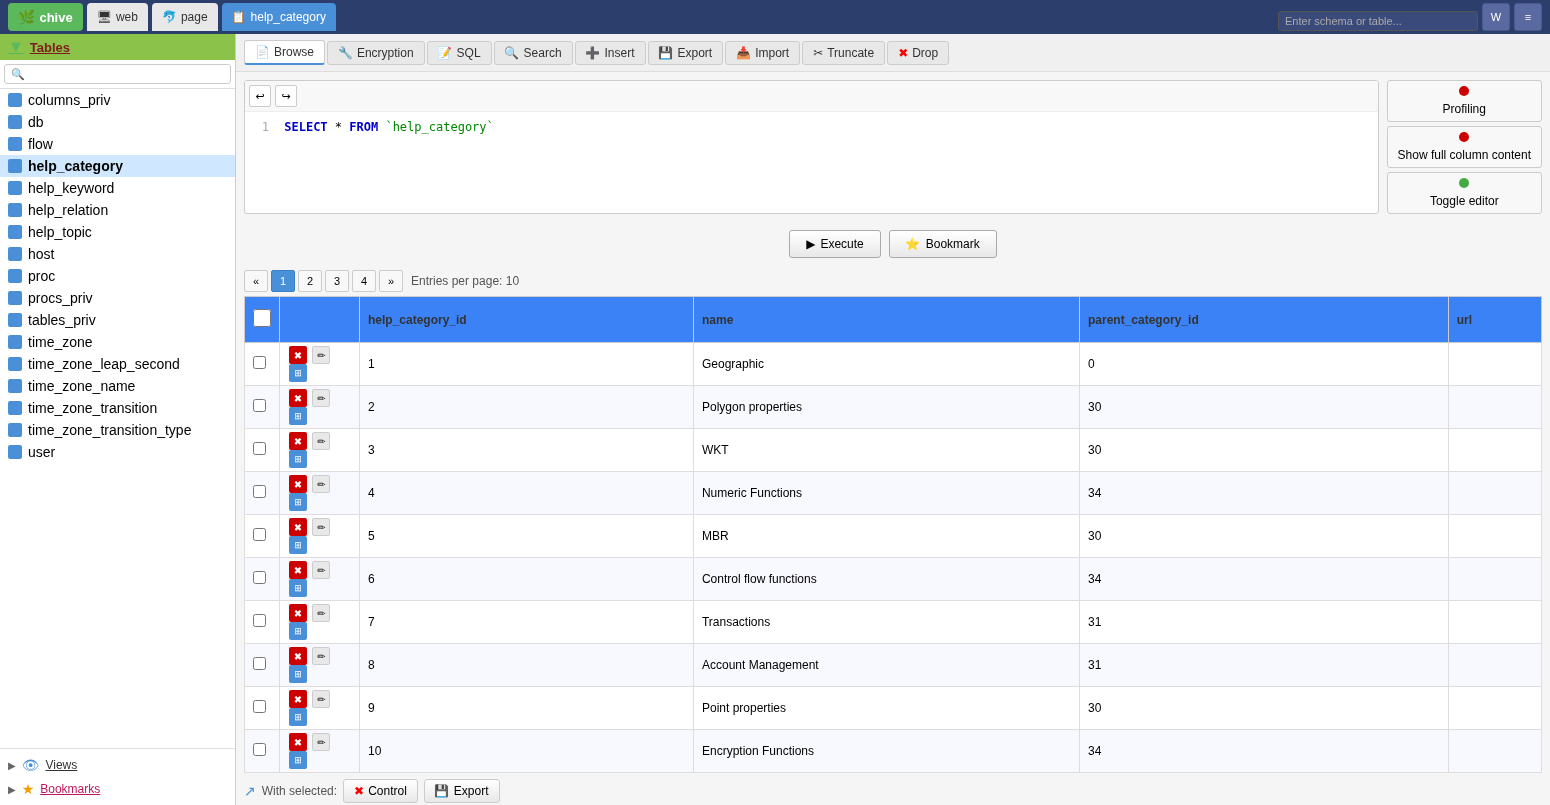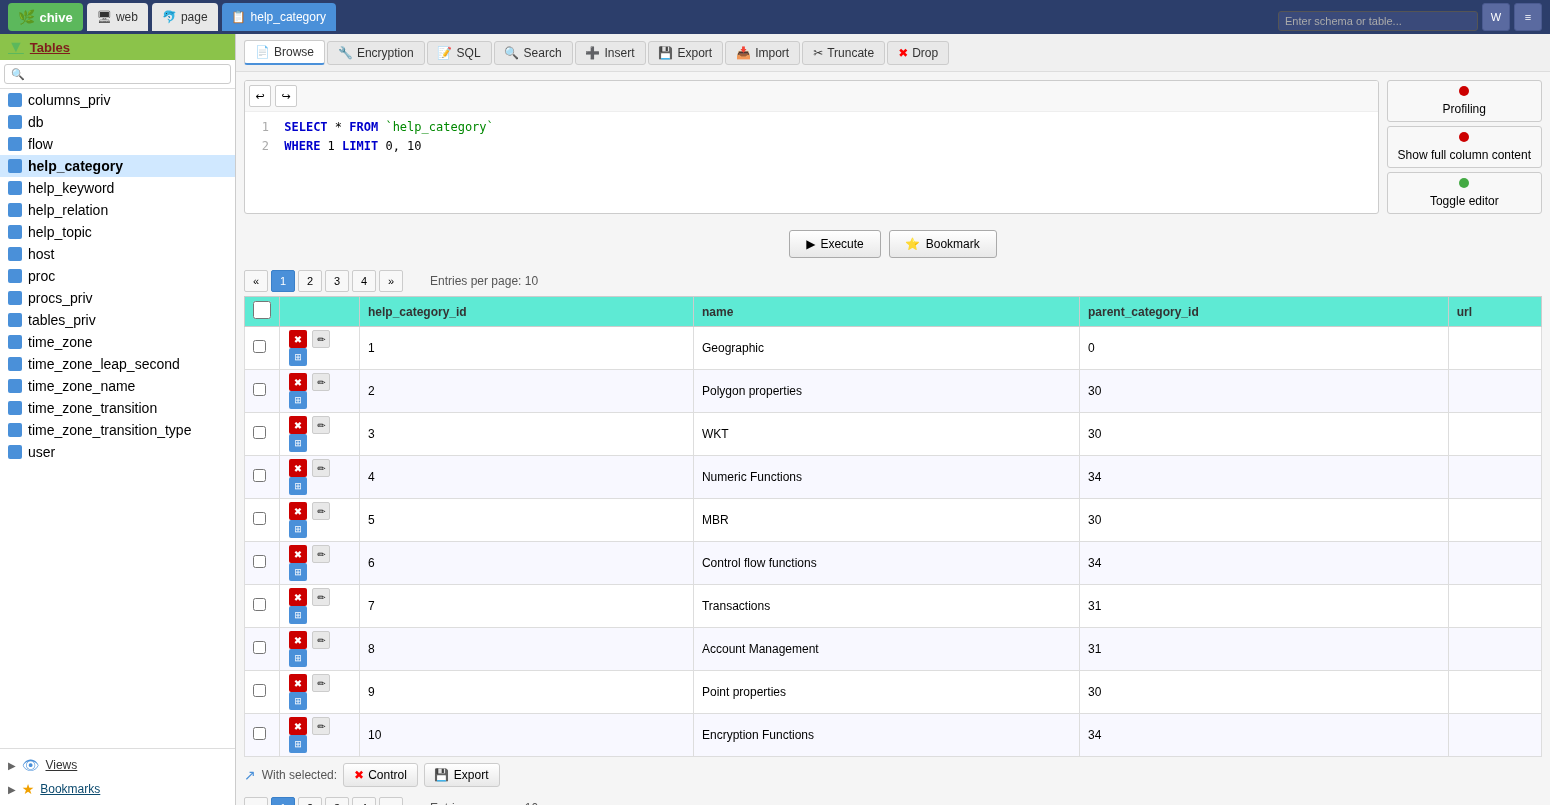--- a/index.html
+++ b/index.html
@@ -57,26 +57,26 @@
     .dot-green { background: #44aa44; }
 
     
     .execute-area { display: flex; justify-content: center; gap: 8px; padding: 8px; }
     .exec-btn { display: flex; align-items: center; gap: 5px; padding: 6px 16px; border: 1px solid #aaa; border-radius: 3px; cursor: pointer; font-size: 12px; background: linear-gradient(#fff, #e8e8e8); }
 
     
     .pagination { display: flex; align-items: center; gap: 3px; padding: 4px 8px; }
     .page-btn { width: 24px; height: 22px; border: 1px solid #ccc; background: #f8f8f8; border-radius: 2px; cursor: pointer; font-size: 11px; display: flex; align-items: center; justify-content: center; }
     .page-btn.active-page { background: #4a90d9; color: white; border-color: #3a80c9; }
-    .entries-label { margin-left: 24px; font-size: 12px; color: #555; }
+    .entries-label { margin-left: 5px; font-size: 12px; color: #555; }
 
     
     .data-table-wrap { padding: 0 8px; }
     .data-table { width: 100%; border-collapse: collapse; background: white; border: 1px solid #ccc; }
-    .data-table th { background: #5eead4; border: 1px solid #ccc; padding: 4px 8px; text-align: left; font-size: 12px; font-weight: bold; color: #333; }
+    .data-table th { background: #3b82f6; border: 1px solid #ccc; padding: 12px 8px; text-align: left; font-size: 12px; font-weight: bold; color: #333; }
     .data-table td { border: 1px solid #ddd; padding: 3px 8px; font-size: 12px; }
     .data-table tr:nth-child(even) { background: #f8f8ff; }
     .check-col { width: 20px; }
     .action-col { width: 80px; }
     .row-action { display: inline-flex; align-items: center; justify-content: center; width: 18px; height: 18px; border-radius: 2px; cursor: pointer; margin: 0 1px; }
     .del-btn { background: #cc0000; color: white; font-size: 10px; }
     .edit-btn { background: #e8e8e8; border: 1px solid #ccc; font-size: 10px; }
     .copy-btn { background: #4a90d9; color: white; font-size: 9px; }
     .table-header-check { width: 18px; height: 18px; cursor: pointer; }
 
@@ -197,21 +197,21 @@
     </div>
     <div class="sidebar-footer">
       <div class="sidebar-section">
         <span class="arrow">▶</span>
         <span style="color:#4a90d9; font-size:14px;">👁</span>
         <span style="text-decoration:underline; color:#333;">Views</span>
       </div>
       <div class="sidebar-section">
         <span class="arrow">▶</span>
         <span style="color:#f0a000; font-size:14px;">★</span>
-        <span style="text-decoration:underline; color:#0c4a6e;">Bookmarks</span>
+        <span style="text-decoration:underline; color:#be185d;">Bookmarks</span>
       </div>
     </div>
   </div>
 
   <div id="content">
 
     <div class="action-bar">
       <button class="action-btn active">
         <span>📄</span>
         <span>Browse</span>
@@ -256,28 +256,20 @@
           <button class="sql-toolbar-btn">↩</button>
           <button class="sql-toolbar-btn">↪</button>
         </div>
         <div class="sql-content">
           <div>
             <span class="line-num">1</span>
             <span class="kw">SELECT</span>
             <span> * </span>
             <span class="kw">FROM</span>
             <span class="tbl"> `help_category`</span>
-          </div>
-          <div>
-            <span class="line-num">2</span>
-            <span>       </span>
-            <span class="kw">WHERE</span>
-            <span> 1 </span>
-            <span class="kw">LIMIT</span>
-            <span> 0, 10</span>
           </div>
         </div>
       </div>
       <div class="sql-side">
         <button class="side-btn">
           <span class="dot dot-red"></span>
           <span>Profiling</span>
         </button>
         <button class="side-btn">
           <span class="dot dot-red"></span>

